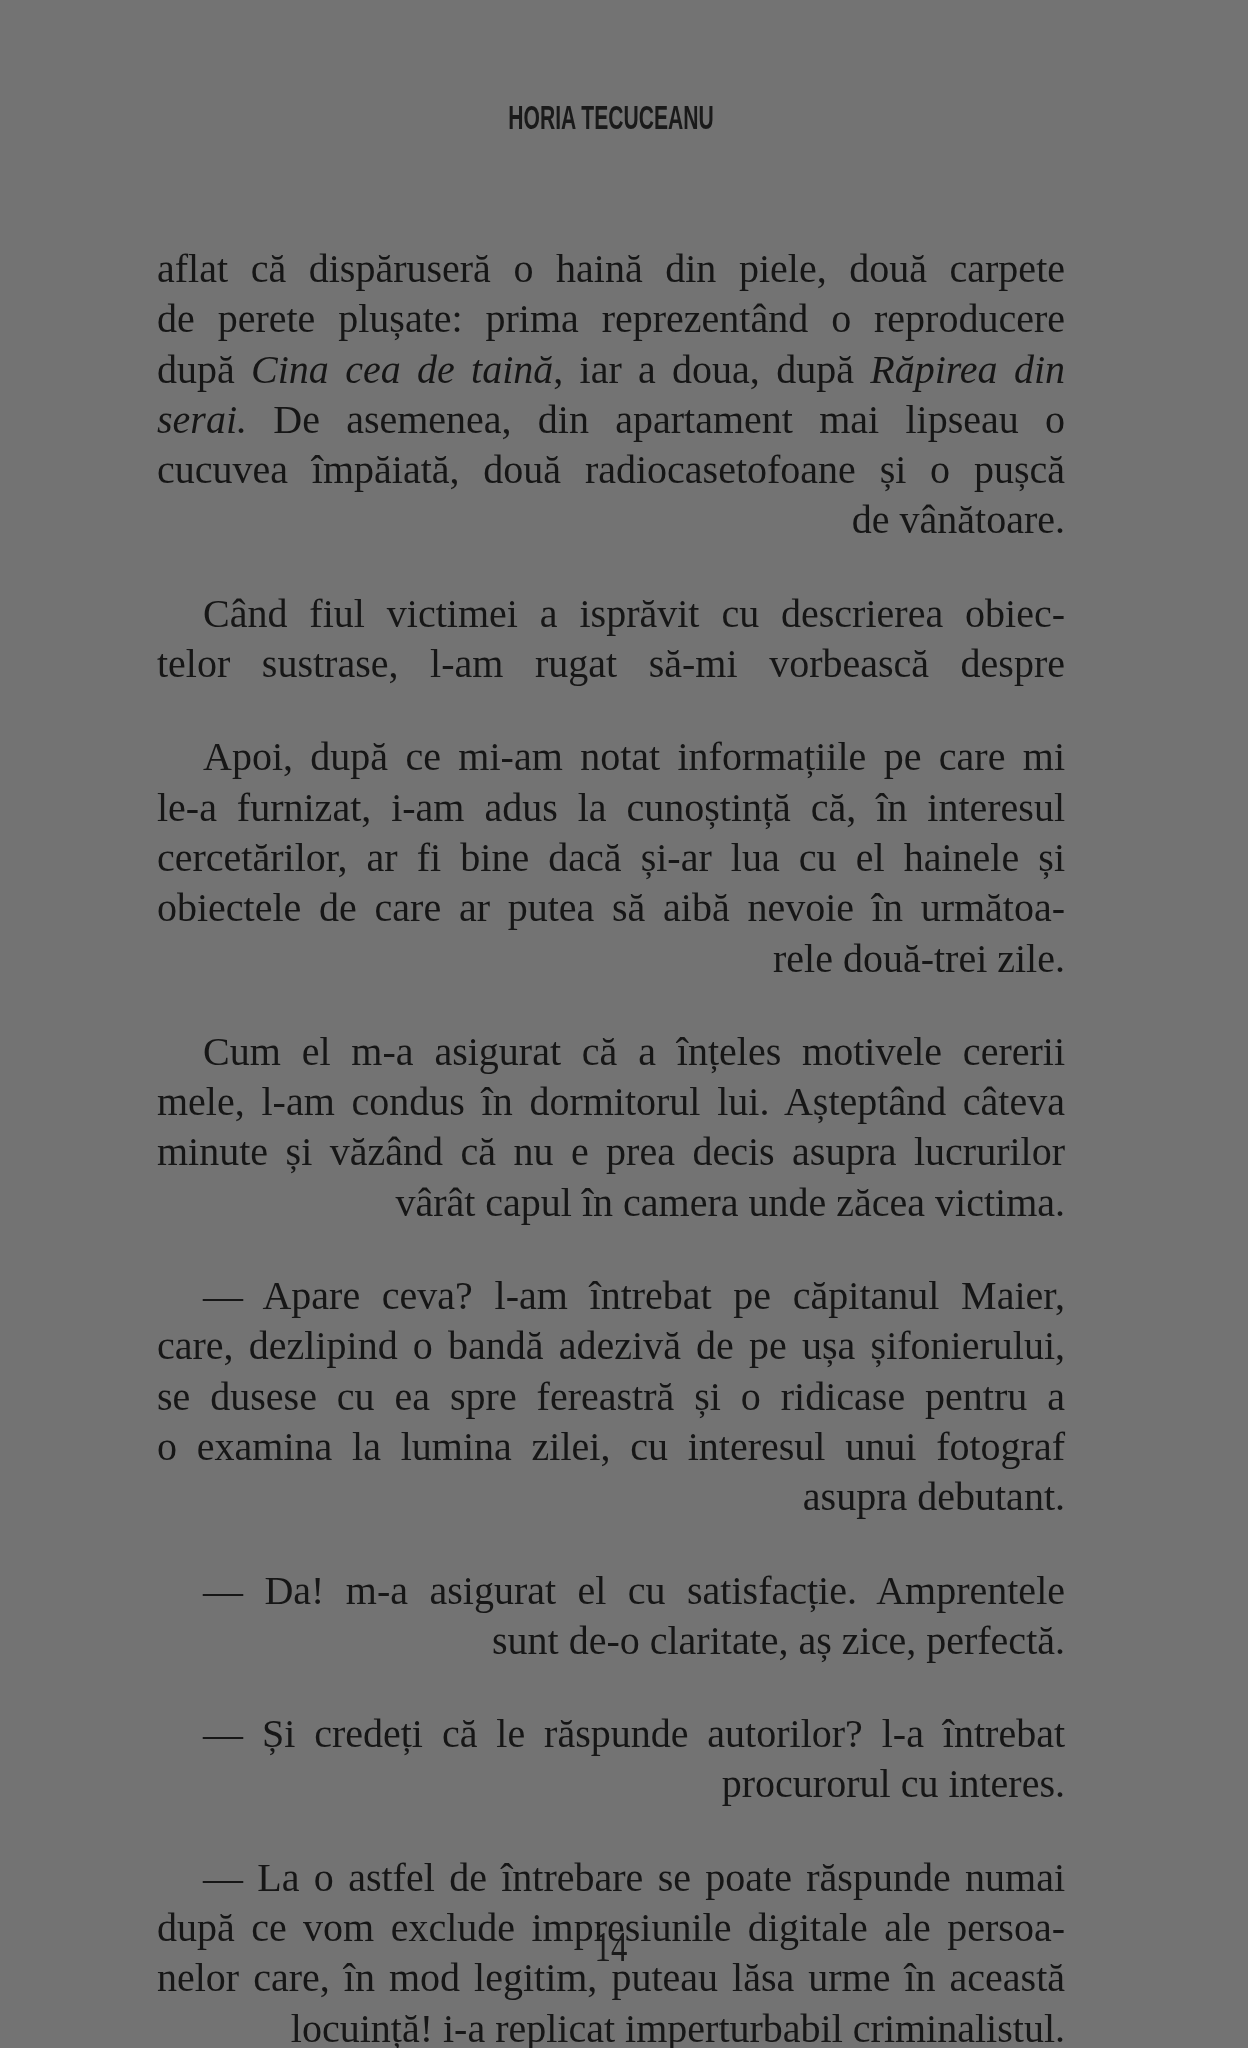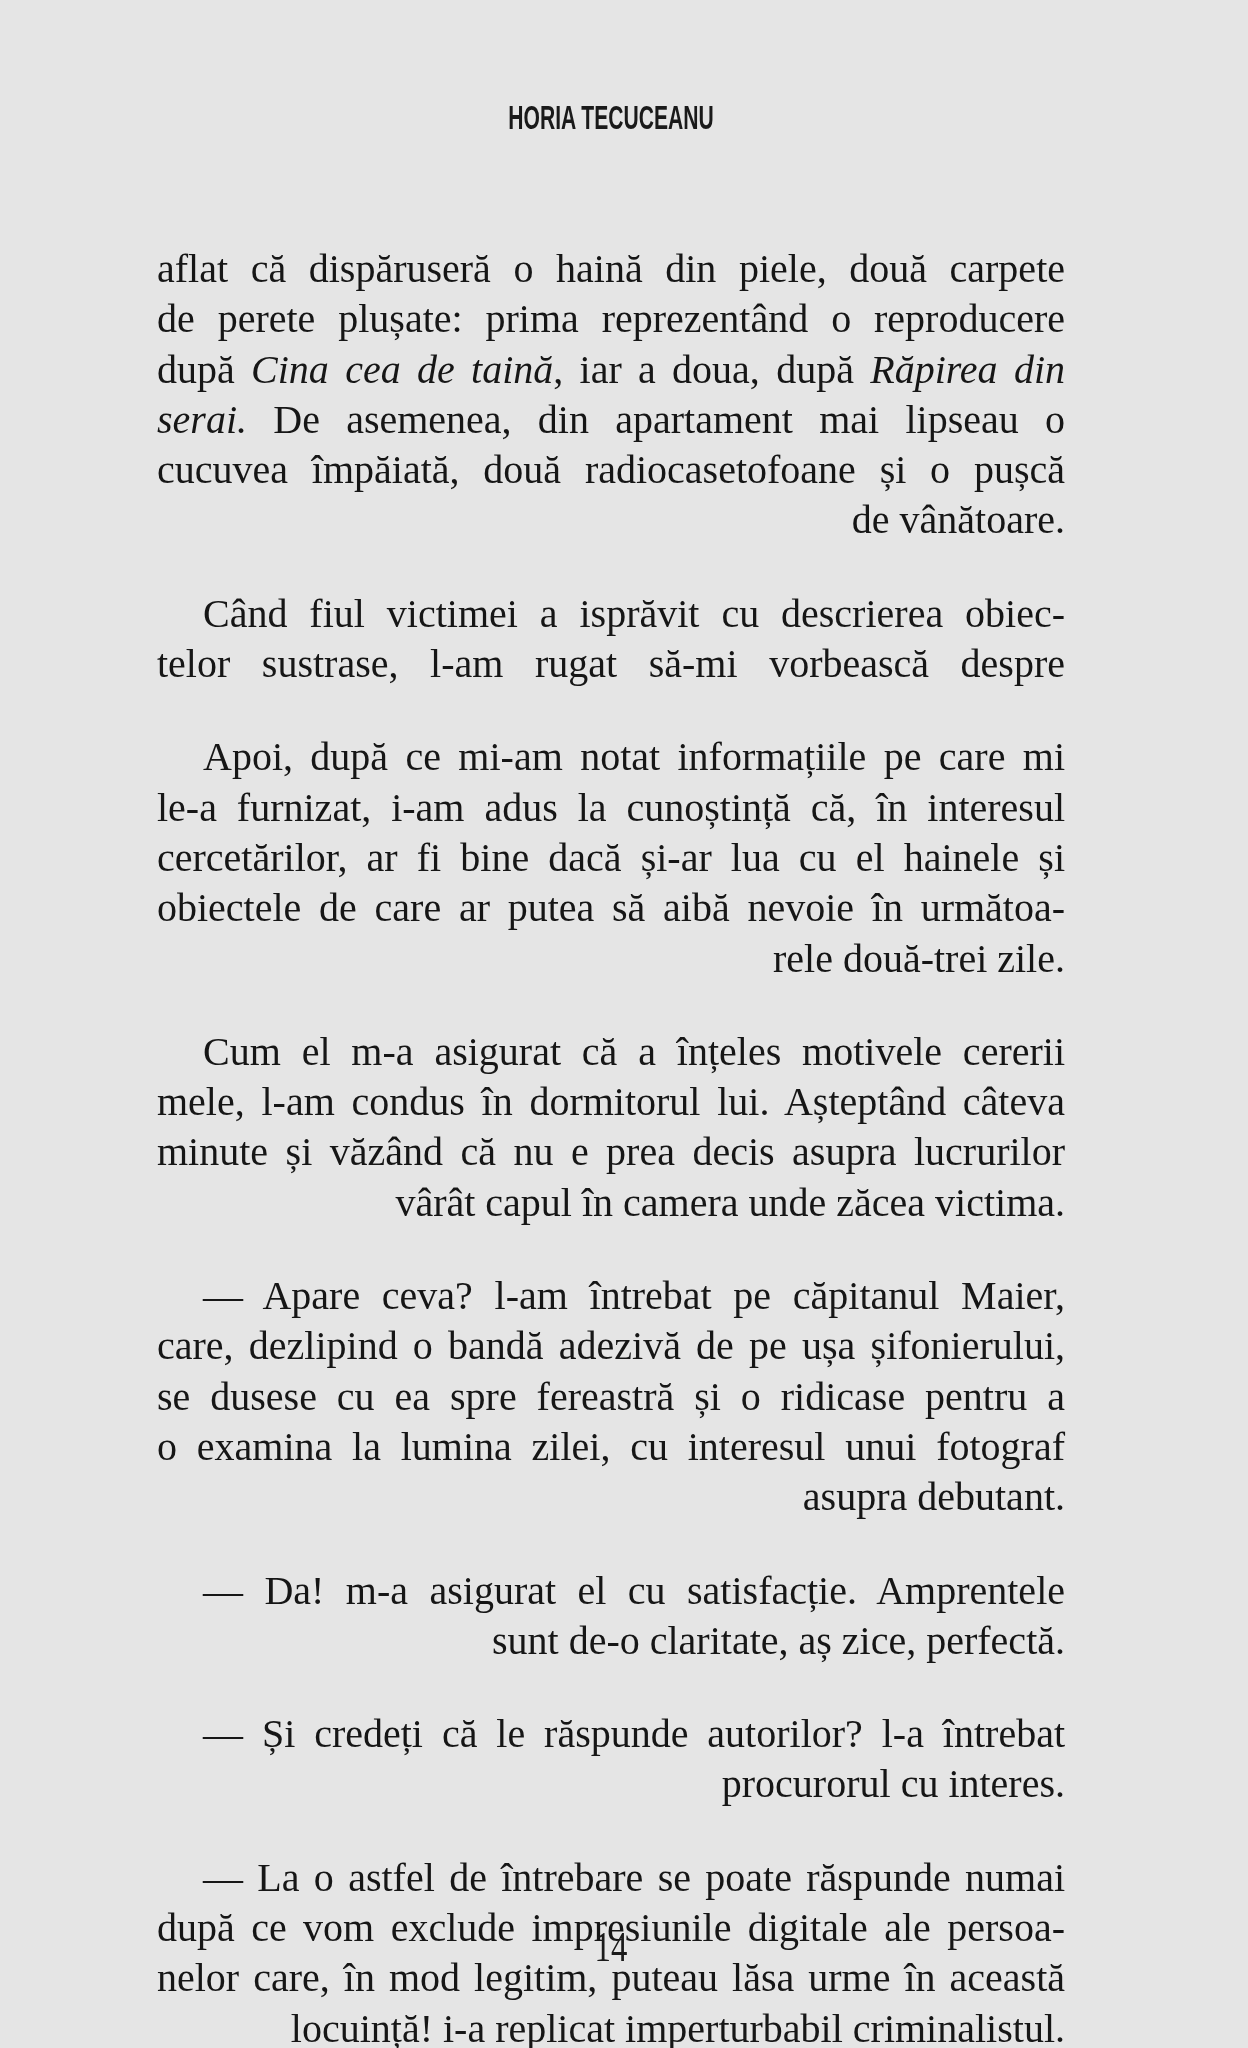--- a/index.html
+++ b/index.html
@@ -4,21 +4,21 @@
 <style>
   html, body {
     margin: 0;
     padding: 0;
     background: #ffffff;
   }
   .page {
     position: relative;
     width: 1248px;
     height: 2048px;
-    background: #e5e5e5;
+    background: #737373;
     overflow: hidden;
     font-family: "Liberation Serif", "DejaVu Serif", serif;
     color: #161616;
   }
   .running-header {
     position: absolute;
     left: 157px;
     top: 100px;
     width: 908px;
     text-align: center;

